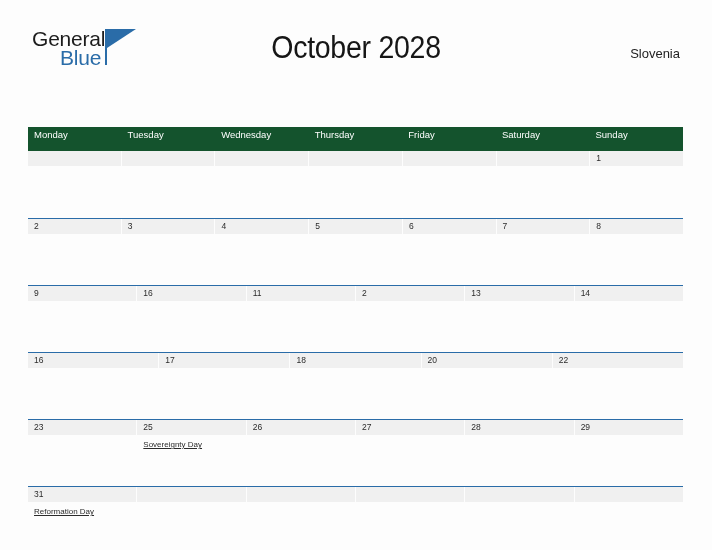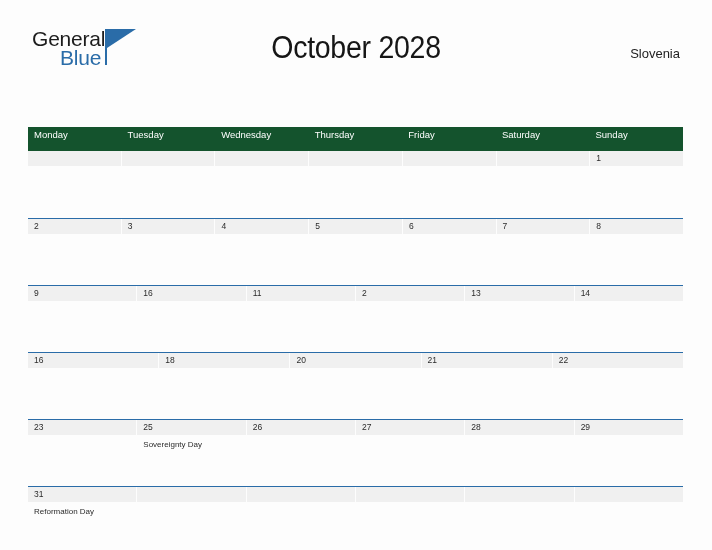--- a/index.html
+++ b/index.html
@@ -156,20 +156,21 @@
     display: block;
   }
   .day-body {
     padding: 4px 4px 0 6px;
   }
   .event {
     font-size: 8px;
     color: #2b2b2b;
     line-height: 11px;
     white-space: nowrap;
+    text-decoration: underline;
   }
   .day-cell.empty .day-strip {
     background: #f0f0f0;
   }
 </style>
 </head>
 <body>
 
 <div class="page-header">
 
@@ -371,44 +372,44 @@
     <div class="day-cell">
         <div class="day-strip">
           <span class="day-num">16</span>
         </div>
         <div class="day-body">
           <div class="event"></div>
         </div>
       </div>
     <div class="day-cell">
         <div class="day-strip">
+          <span class="day-num">17</span>
+        </div>
+        <div class="day-body">
+          <div class="event"></div>
+        </div>
+      </div>
+    <div class="day-cell">
+        <div class="day-strip">
           <span class="day-num">18</span>
         </div>
         <div class="day-body">
           <div class="event"></div>
         </div>
       </div>
     <div class="day-cell">
         <div class="day-strip">
           <span class="day-num">20</span>
         </div>
         <div class="day-body">
           <div class="event"></div>
         </div>
       </div>
     <div class="day-cell">
         <div class="day-strip">
-          <span class="day-num">21</span>
-        </div>
-        <div class="day-body">
-          <div class="event"></div>
-        </div>
-      </div>
-    <div class="day-cell">
-        <div class="day-strip">
           <span class="day-num">22</span>
         </div>
         <div class="day-body">
           <div class="event"></div>
         </div>
       </div>
   </div>
 
   <div class="week-row">
     <div class="day-cell">

